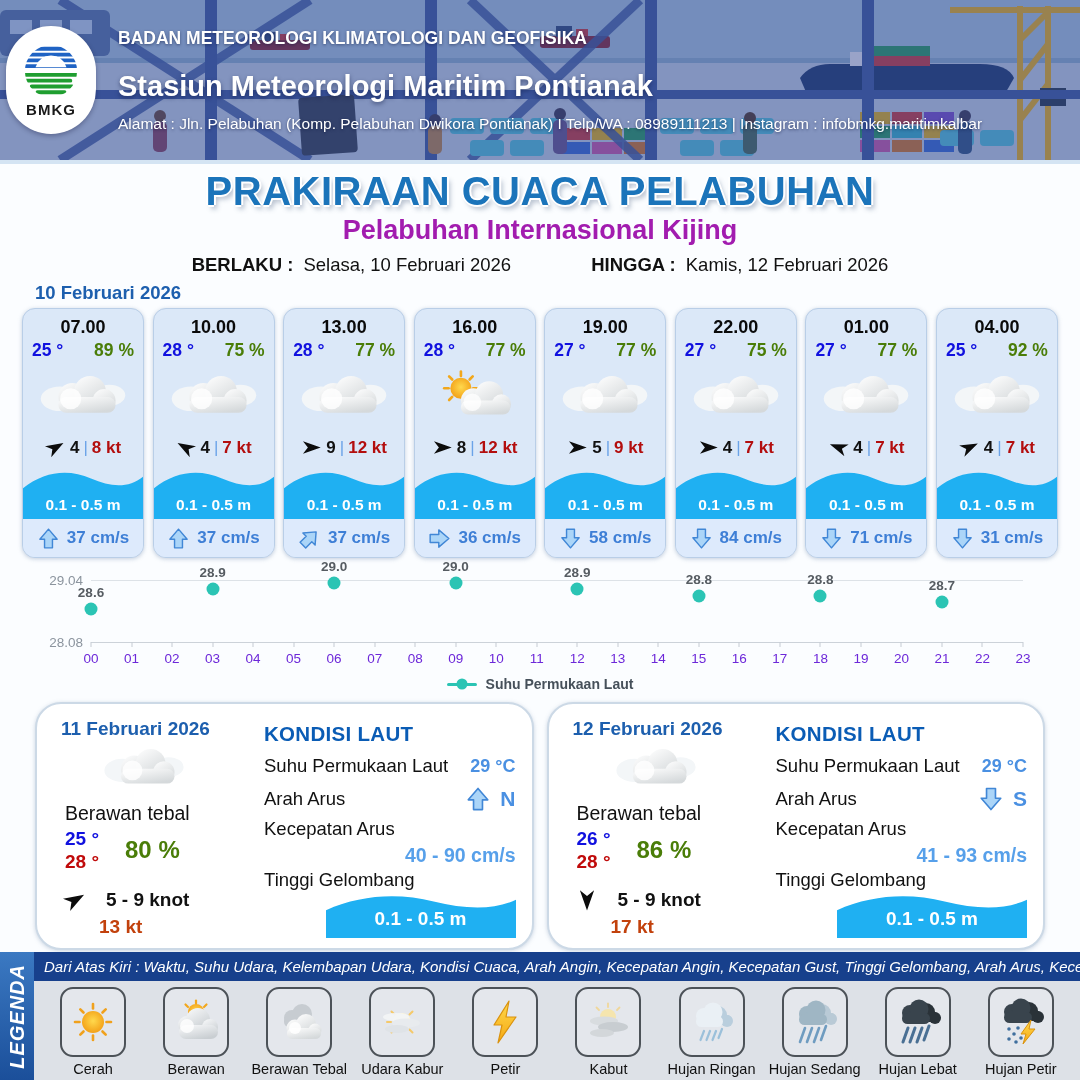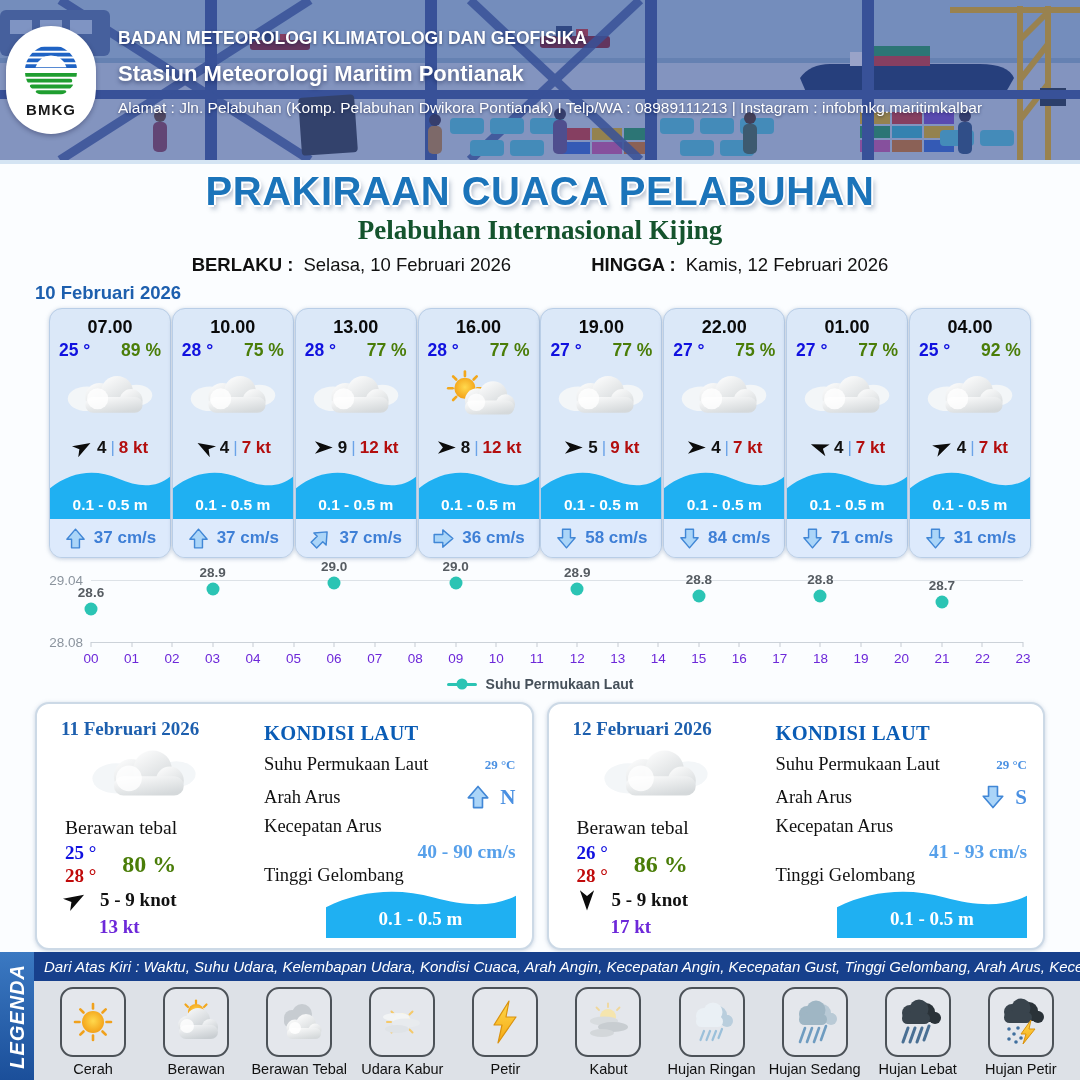--- a/index.html
+++ b/index.html
@@ -8,38 +8,38 @@
 
   
   .hdr{position:relative;height:160px;overflow:hidden;}
   .hdr-bg{position:absolute;inset:0;}
   .logo-pill{position:absolute;left:6px;top:26px;width:90px;height:108px;background:#fff;
              border-radius:46px;display:flex;flex-direction:column;align-items:center;justify-content:center;gap:1px;
              box-shadow:0 2px 5px rgba(0,0,40,.3);}
   .logo-txt{font-weight:bold;font-size:15px;letter-spacing:1px;color:#1a1a1a;}
   .hdr-texts{position:absolute;left:118px;top:28px;right:10px;color:#fff;}
   .hdr-org{font-weight:bold;font-size:17.5px;text-shadow:0 1px 3px rgba(10,20,60,.5);}
-  .hdr-station{font-weight:bold;font-size:22px;margin-top:12px;text-shadow:0 2px 4px rgba(10,20,60,.5);}
+  .hdr-station{font-weight:bold;font-size:29px;margin-top:21px;text-shadow:0 2px 4px rgba(10,20,60,.5);}
   .hdr-addr{font-size:15.5px;margin-top:12px;text-shadow:0 1px 3px rgba(10,20,60,.6);}
   .hdr-line{height:4px;background:#d4e4f3;}
 
   
   .intro{text-align:center;padding-top:6px;}
   .title-main{font-size:40px;font-weight:bold;letter-spacing:.5px;color:#1b74ba;line-height:1.08;
     text-shadow:-2px 0 0 #fff,2px 0 0 #fff,0 -2px 0 #fff,0 2px 0 #fff,3px 4px 5px rgba(90,110,140,.45);}
-  .title-sub{font-size:27px;font-weight:bold;color:#14532d;margin-top:2px;font-family:Liberation Serif, serif;}
+  .title-sub{font-size:27px;font-weight:bold;color:#a21caf;margin-top:2px;}
   .validity{margin-top:8px;font-size:18.5px;display:flex;justify-content:center;gap:10px;}
   .validity b{font-weight:bold;}
   .validity .gap{width:60px;}
 
   
   .day-label{margin:6px 0 4px 35px;font-weight:bold;font-size:18.5px;color:#1d5fae;}
 
   
-  .cards{margin:0 49px;display:flex;justify-content:space-between;}
+  .cards{margin:0 22px;display:flex;justify-content:space-between;}
   .fc{width:120px;height:248px;background:#dbe8f8;border:1px solid #b9cee7;border-radius:13px;
       box-shadow:0 1px 4px rgba(110,135,170,.4);display:flex;flex-direction:column;overflow:hidden;}
   .fc-time{font-weight:bold;font-size:18px;text-align:center;margin-top:8px;color:#0a0a0a;}
   .fc-th{display:flex;justify-content:space-between;padding:2px 9px 0;font-weight:bold;font-size:17.5px;}
   .fc-t{color:#1111df;}
   .fc-h{color:#4a7d08;}
   .fc-icon{height:62px;display:flex;align-items:center;justify-content:center;margin-top:5px;}
   .fc-icon svg{width:88px;height:54px;}
   .fc-wind{display:flex;align-items:center;justify-content:center;gap:4px;margin-top:9px;font-size:17px;font-weight:bold;}
   .dart{width:21px;height:21px;flex:0 0 auto;}
@@ -62,38 +62,38 @@
   .xlab{position:absolute;top:calc(100% + 9px);transform:translateX(-50%);font-size:13.5px;color:#6d28d9;}
   .dot{position:absolute;width:13px;height:13px;border-radius:50%;transform:translate(-50%,-50%);}
   .dlab{position:absolute;transform:translate(-50%,-160%);font-size:13.5px;font-weight:bold;color:#565c62;}
   .chart-legend{position:absolute;left:0;right:0;bottom:0;display:flex;justify-content:center;align-items:center;gap:9px;
                 font-size:14px;font-weight:bold;color:#46505a;}
   .cl-marker{width:30px;height:3px;border-radius:2px;position:relative;}
   .cl-dot{position:absolute;left:50%;top:50%;width:11px;height:11px;border-radius:50%;transform:translate(-50%,-50%);}
 
   
   .days{display:flex;gap:13px;margin:10px 35px 0;}
-  .daycard{flex:1;height:248px;background:#fff;border:2px solid #ccd9e6;border-radius:14px;
-           box-shadow:0 1px 4px rgba(110,135,170,.35);display:flex;padding:10px 16px 10px 14px;box-sizing:border-box;font-family:Liberation Serif, serif;}
+  .daycard{flex:1;height:248px;background:#fff;border:2px solid #ccd9e6;border-radius:26px;
+           box-shadow:0 1px 4px rgba(110,135,170,.35);display:flex;padding:10px 16px 10px 14px;box-sizing:border-box;}
   .dc-left{width:45%;display:flex;flex-direction:column;}
   .dc-date{font-weight:bold;font-size:19px;color:#1d5fae;margin:4px 0 0 10px;}
   .dc-icon{width:118px;height:66px;margin:4px 0 0 34px;}
   .dc-cond{font-size:19.5px;margin:8px 0 0 14px;}
   .dc-temps{display:flex;align-items:center;margin:2px 0 0 14px;}
   .dc-tcol{display:flex;flex-direction:column;font-weight:bold;font-size:19px;line-height:1.25;}
   .dc-tmin{color:#1111df;}
   .dc-tmax{color:#c00a0a;}
   .dc-hum{font-weight:bold;font-size:24px;color:#4a7d08;margin-left:26px;}
-  .dc-wind{display:flex;align-items:center;gap:13px;margin:0 0 0 12px;font-weight:bold;font-size:19px;}
+  .dc-wind{display:flex;align-items:center;gap:19px;margin:14px 0 0 12px;font-weight:bold;font-size:19px;}
   .dc-wind .dart{width:24px;height:24px;}
-  .dc-gust{color:#6d28d9;font-weight:bold;font-size:19px;margin:4px 0 0 48px;}
+  .dc-gust{color:#c2410c;font-weight:bold;font-size:19px;margin:4px 0 0 48px;}
   .dc-right{flex:1;display:flex;flex-direction:column;padding-left:4px;}
   .dc-seatitle{font-weight:bold;font-size:20.5px;color:#0a5cb5;margin-top:8px;letter-spacing:.3px;}
   .searow{display:flex;justify-content:space-between;align-items:center;margin-top:9px;font-size:18.5px;}
-  .seaval{color:#4a90e2;font-weight:bold;font-size:13px;white-space:nowrap;}
+  .seaval{color:#4a90e2;font-weight:bold;font-size:18px;white-space:nowrap;}
   .arahval{display:flex;align-items:center;gap:9px;font-weight:bold;font-size:21px;color:#4a90e2;}
   .arahval .barrow{width:26px;height:26px;}
   .kecval{text-align:right;color:#57a0ea;font-weight:bold;font-size:19.5px;margin-top:4px;}
   .wavebox{width:190px;height:64px;position:relative;margin-left:auto;margin-top:0px;}
   .wavebox .fc-wavetext{font-size:19px;bottom:8px;}
 
   
   .legendft{position:absolute;left:0;right:0;bottom:0;height:128px;}
   .lg-side{position:absolute;left:0;top:0;bottom:0;width:34px;
            background:linear-gradient(180deg,#3b79c2,#1b4f9a);display:flex;align-items:center;justify-content:center;}

